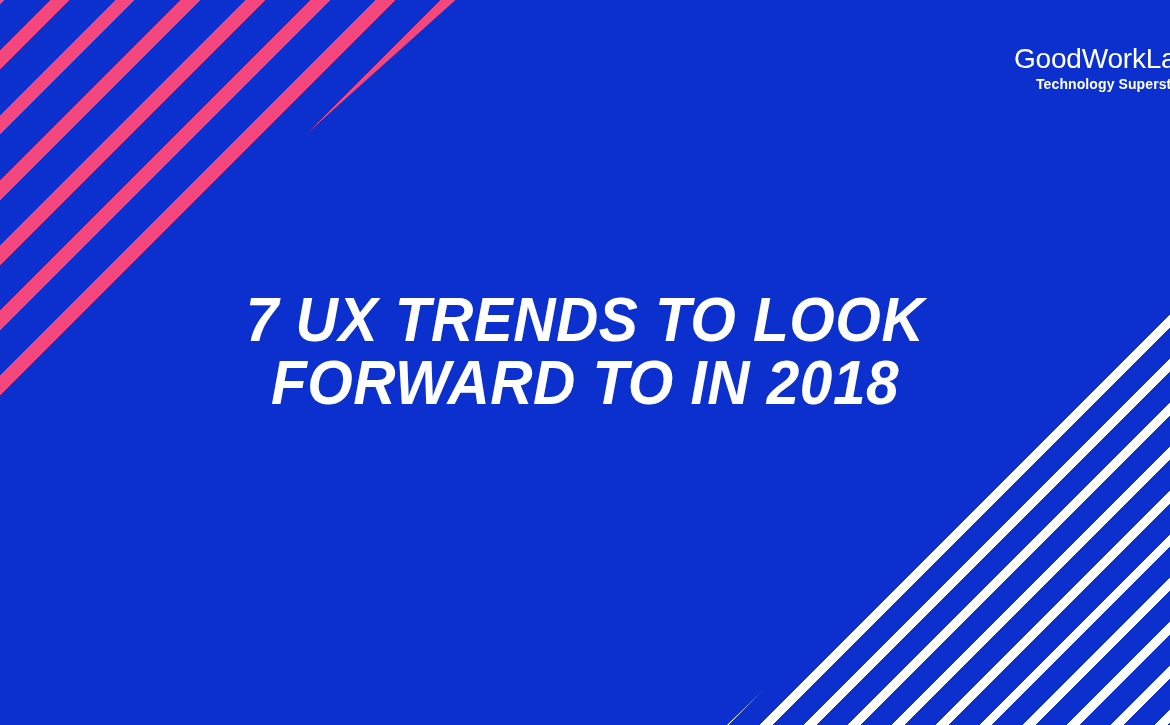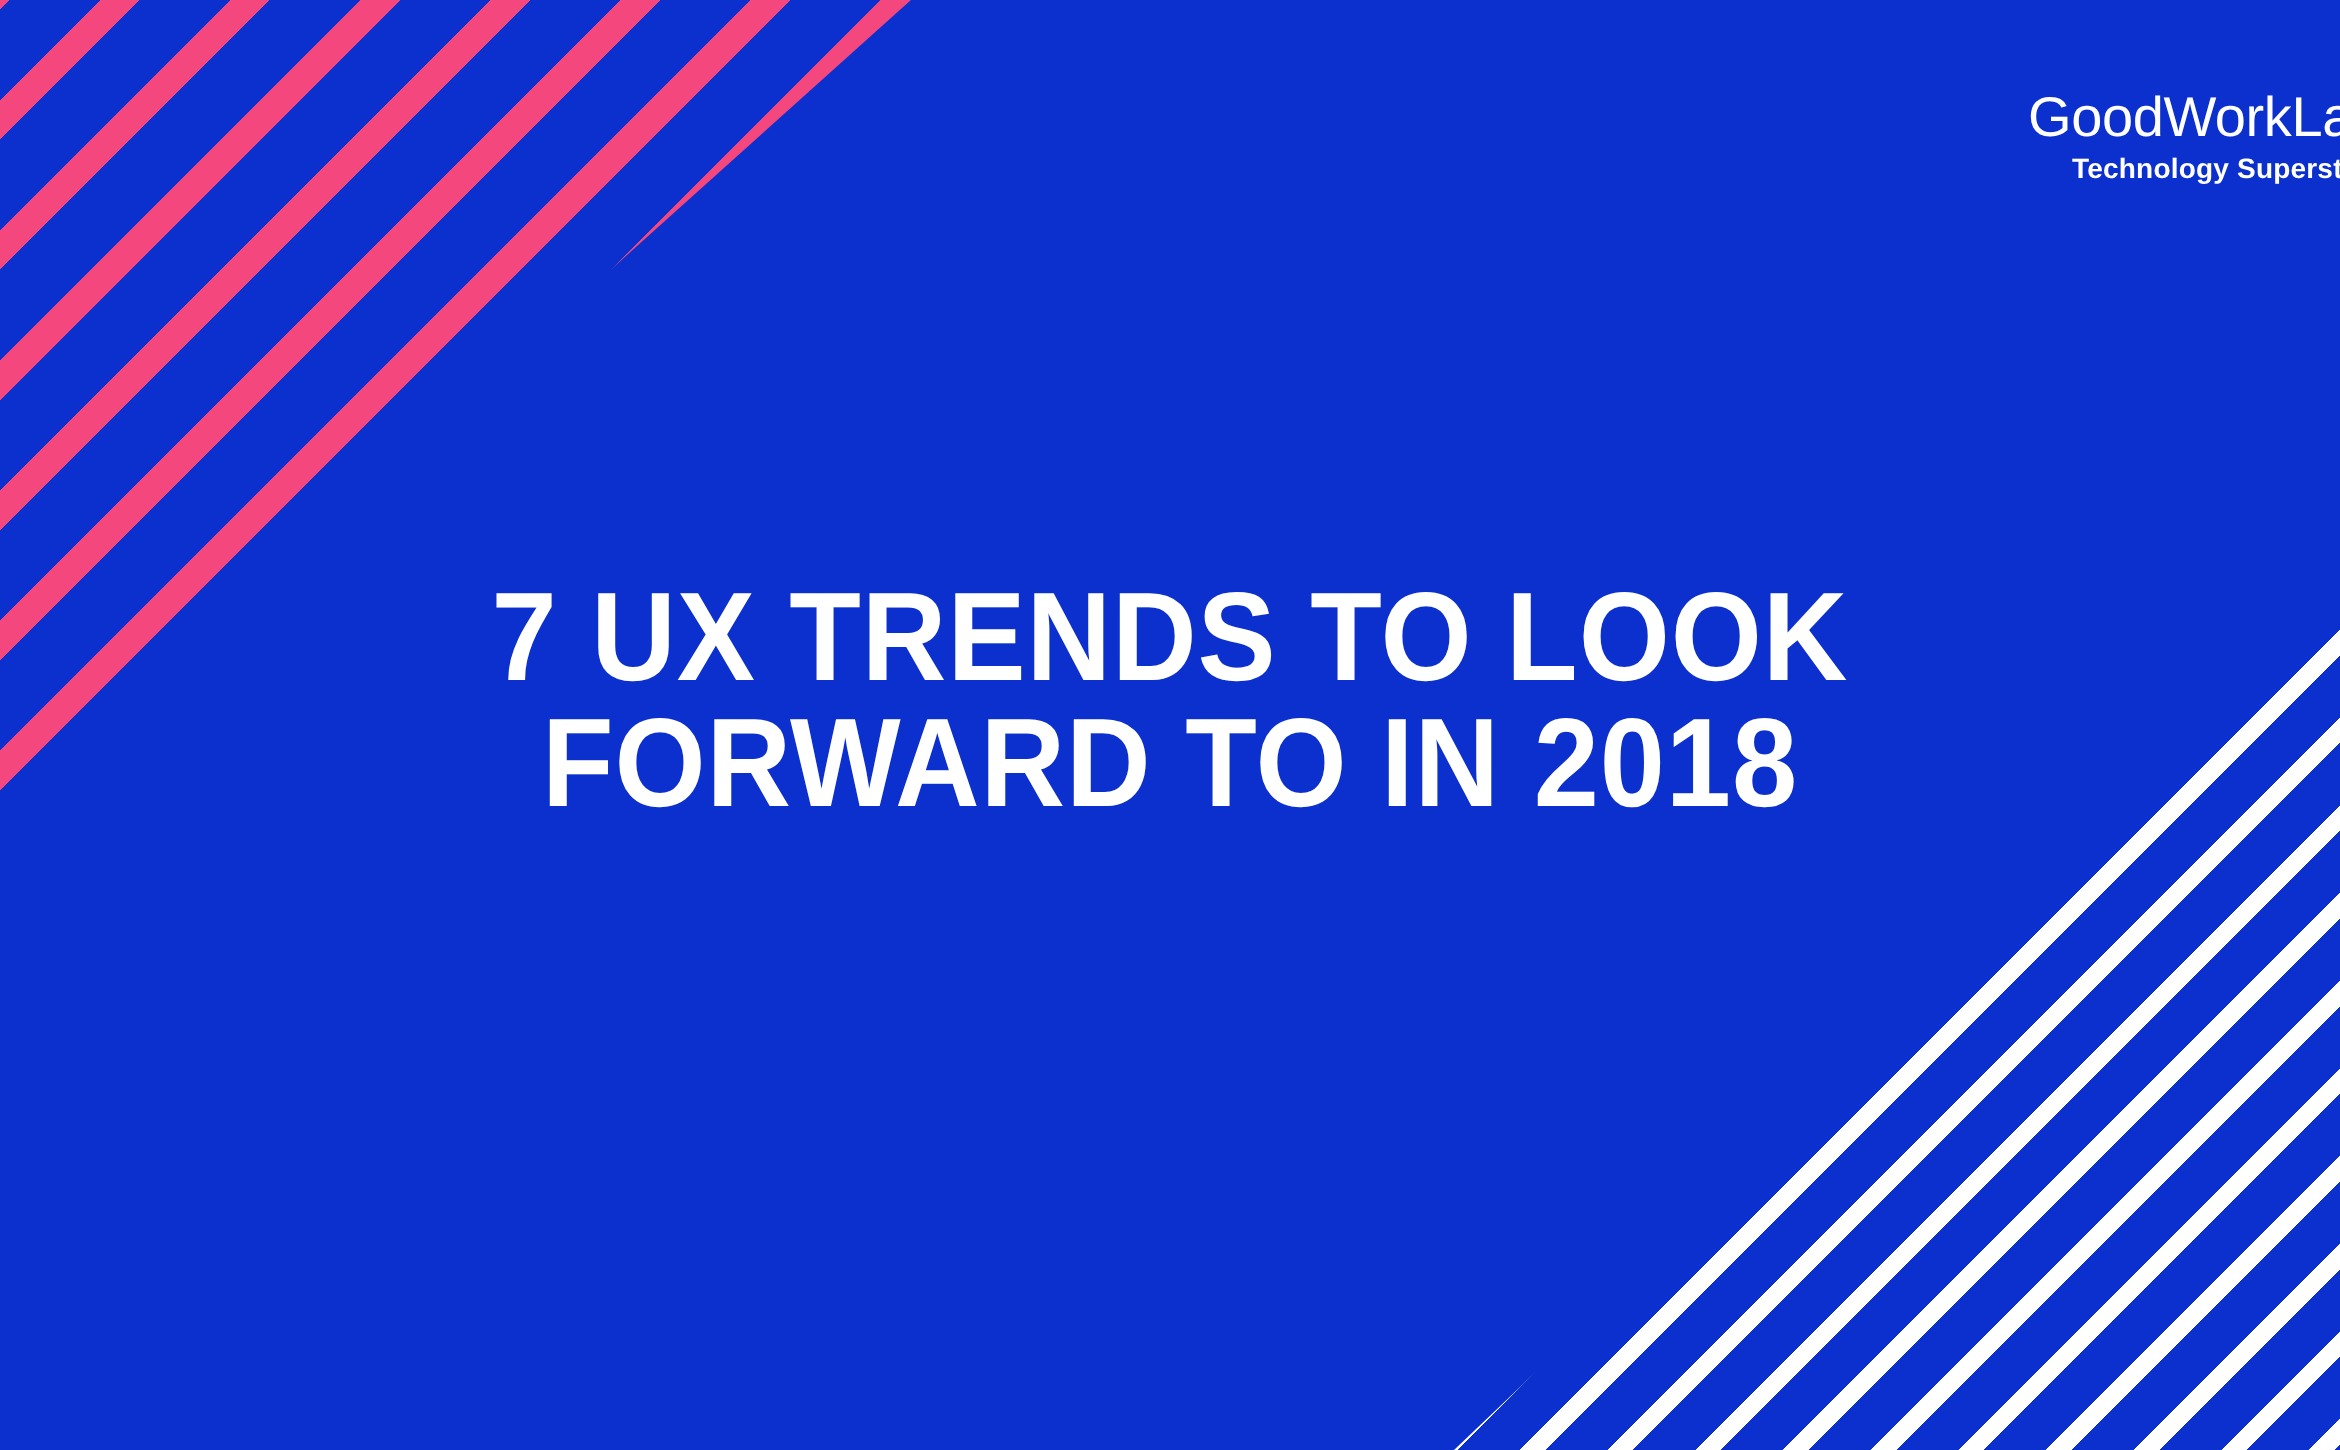--- a/index.html
+++ b/index.html
@@ -94,20 +94,21 @@
 
   
 
   #headline {
     position: absolute;
     top: 288px;
     left: 0;
     width: 1170px;
     text-align: center;
     color: #ffffff;
+    font-style: italic;
   }
 
   #headline .line {
     display: block;
     font-size: 63px;
     line-height: 62px;
     font-weight: 700;
     letter-spacing: 0.5px;
     color: #ffffff;
     white-space: nowrap;

